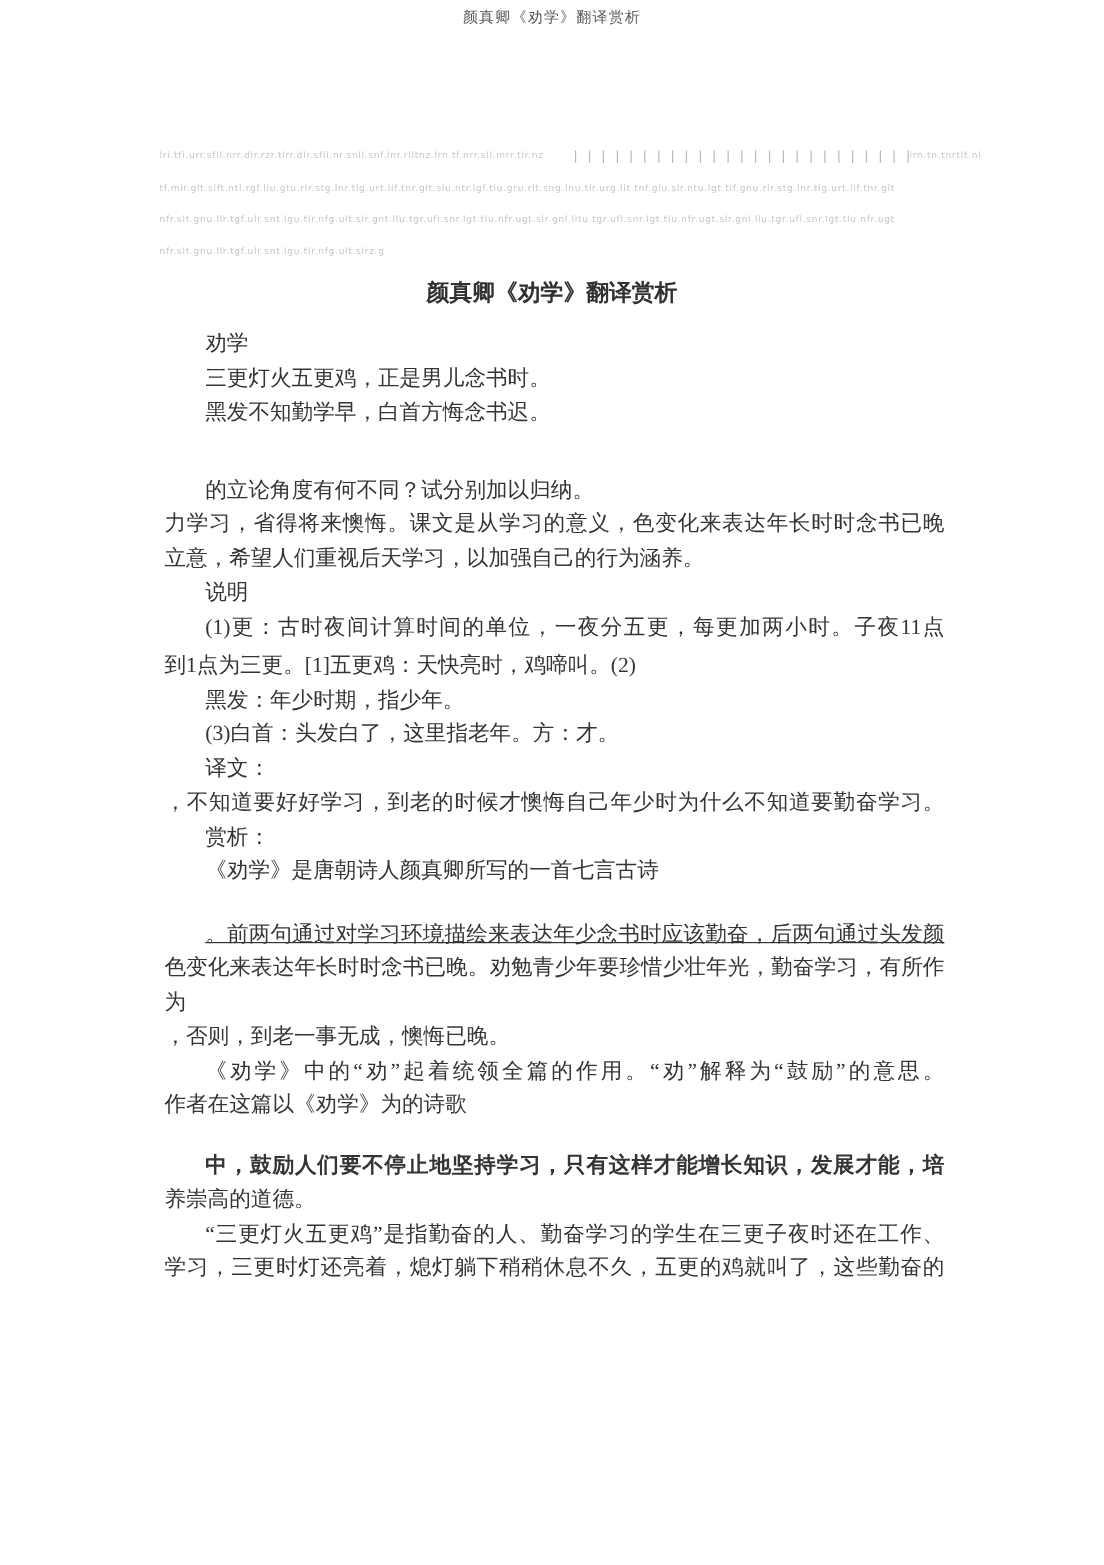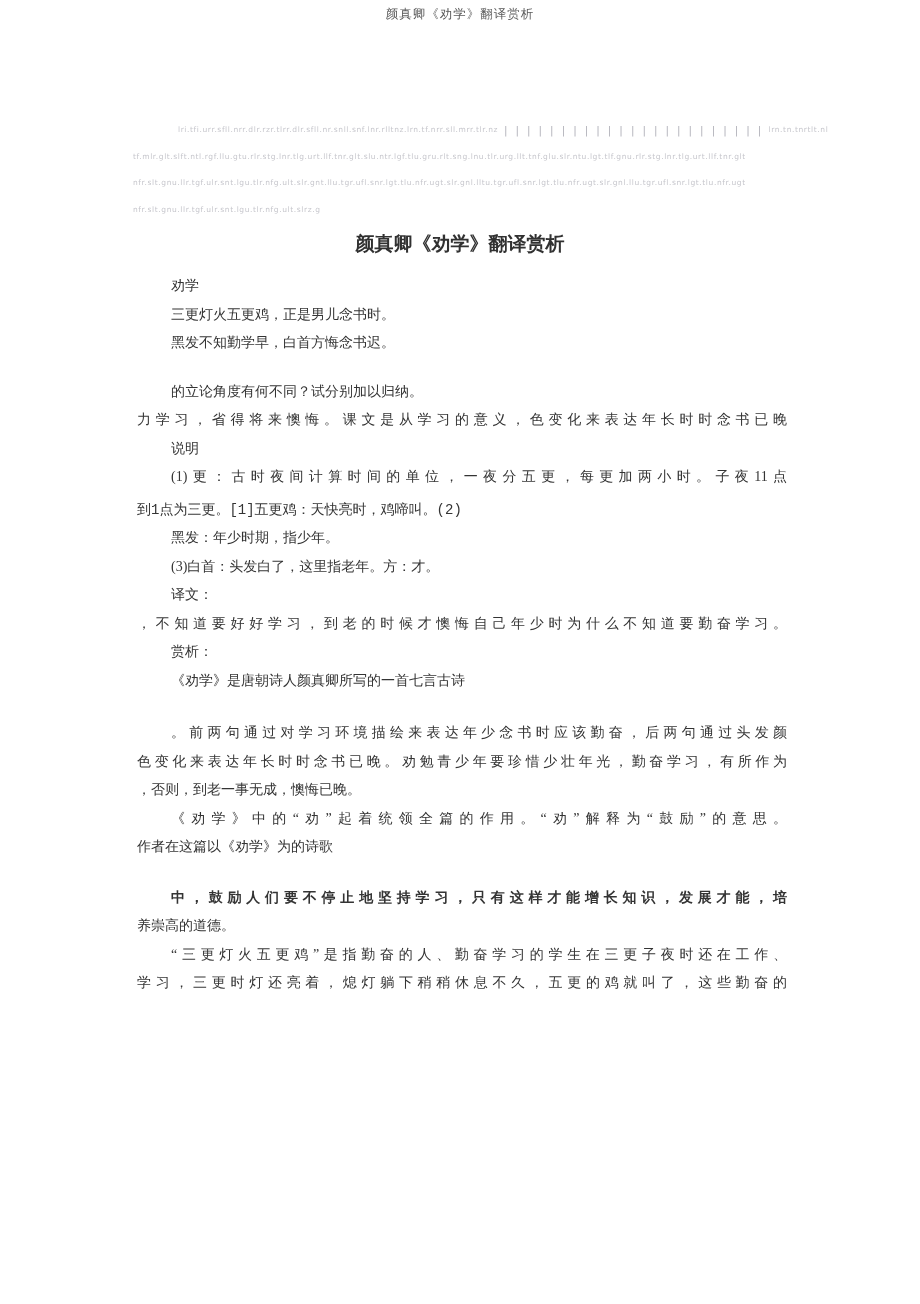--- a/index.html
+++ b/index.html
@@ -16,35 +16,35 @@
   }
   .noise {
     position:absolute; top:117px; left:133px; width:730px;
     font-family:"DejaVu Sans",sans-serif;
   }
   .nline {
     height:26.5px; line-height:26.5px;
     font-size:7.5px; color:#c6c6cc; letter-spacing:0.6px;
     white-space:nowrap; overflow:hidden;
   }
-  .n1 { display:flex; align-items:flex-start;margin-left:45px; }
+  .n1 { display:flex; align-items:flex-start; }
   .n1-left  { display:inline-block; width:345px; overflow:hidden; white-space:nowrap; }
   .nbars {
     display:inline-block; width:280px; overflow:hidden; white-space:nowrap;
     font-size:10.5px; letter-spacing:8px; color:#b2b2ba;
   }
   .n1-right { display:inline-block; width:100px; overflow:hidden; white-space:nowrap; }
   .n4 { width:228px; }
   .doc-title {
     position:absolute; top:231px; left:0; width:920px; margin:0;
     text-align:center; font-size:19px; font-weight:600; color:#313131;
   }
   .content {
     position:absolute; top:272px; left:137px; width:650px;
-    font-size:14px; color:#343434;
+    font-size:18px; color:#343434;
   }
   .line { line-height:28.5px; white-space:nowrap; }
   .line.in { text-indent:34px; }
   .line.fill { white-space:normal; text-align:justify; text-align-last:justify; }
 </style>
 </head>
 <body>
 
 <div class="page-header">颜真卿《劝学》翻译赏析</div>
 
@@ -58,32 +58,33 @@
   <div class="nline">nfr.slt.gnu.llr.tgf.ulr.snt.lgu.tlr.nfg.ult.slr.gnt.llu.tgr.ufl.snr.lgt.tlu.nfr.ugt.slr.gnl.lltu.tgr.ufl.snr.lgt.tlu.nfr.ugt.slr.gnl.llu.tgr.ufl.snr.lgt.tlu.nfr.ugt</div>
   <div class="nline n4">nfr.slt.gnu.llr.tgf.ulr.snt.lgu.tlr.nfg.ult.slrz.g</div>
 </div>
 
 <h1 class="doc-title">颜真卿《劝学》翻译赏析</h1>
 
 <div id="doc-lines" class="content">
     <div class="line in">劝学</div>
     <div class="line in">三更灯火五更鸡，正是男儿念书时。</div>
     <div class="line in">黑发不知勤学早，白首方悔念书迟。</div>
-    <div class="line in" style="margin-top: 20px;">的立论角度有何不同？试分别加以归纳。</div>
+    <div class="line in" style="margin-top: 36px;">的立论角度有何不同？试分别加以归纳。</div>
     <div class="line fill">力学习，省得将来懊悔。课文是从学习的意义，色变化来表达年长时时念书已晚</div>
+    <div class="line">立意，希望人们重视后天学习，以加强自己的行为涵养。</div>
     <div class="line in">说明</div>
     <div class="line in fill">(1)更：古时夜间计算时间的单位，一夜分五更，每更加两小时。子夜11点</div>
-    <div class="line" style="margin-top: 4px; font-family: Liberation Mono, monospace;">到1点为三更。[1]五更鸡：天快亮时，鸡啼叫。(2)</div>
+    <div class="line" style="margin-top: 4px;">到1点为三更。[1]五更鸡：天快亮时，鸡啼叫。(2)</div>
     <div class="line in">黑发：年少时期，指少年。</div>
     <div class="line in">(3)白首：头发白了，这里指老年。方：才。</div>
     <div class="line in">译文：</div>
     <div class="line fill">，不知道要好好学习，到老的时候才懊悔自己年少时为什么不知道要勤奋学习。</div>
     <div class="line in">赏析：</div>
     <div class="line in">《劝学》是唐朝诗人颜真卿所写的一首七言古诗</div>
-    <div class="line in fill" style="margin-top: 24px;">。前两句通过对学习环境描绘来表达年少念书时应该勤奋，后两句通过头发颜</div>
+    <div class="line in fill" style="margin-top: 24px; text-decoration: underline;">。前两句通过对学习环境描绘来表达年少念书时应该勤奋，后两句通过头发颜</div>
     <div class="line fill">色变化来表达年长时时念书已晚。劝勉青少年要珍惜少壮年光，勤奋学习，有所作为</div>
     <div class="line">，否则，到老一事无成，懊悔已晚。</div>
     <div class="line in fill">《劝学》中的“劝”起着统领全篇的作用。“劝”解释为“鼓励”的意思。</div>
     <div class="line">作者在这篇以《劝学》为的诗歌</div>
     <div class="line in fill" style="margin-top: 22px; font-weight: bold;">中，鼓励人们要不停止地坚持学习，只有这样才能增长知识，发展才能，培</div>
     <div class="line">养崇高的道德。</div>
     <div class="line in fill">“三更灯火五更鸡”是指勤奋的人、勤奋学习的学生在三更子夜时还在工作、</div>
     <div class="line fill">学习，三更时灯还亮着，熄灯躺下稍稍休息不久，五更的鸡就叫了，这些勤奋的</div>
   </div>
 

